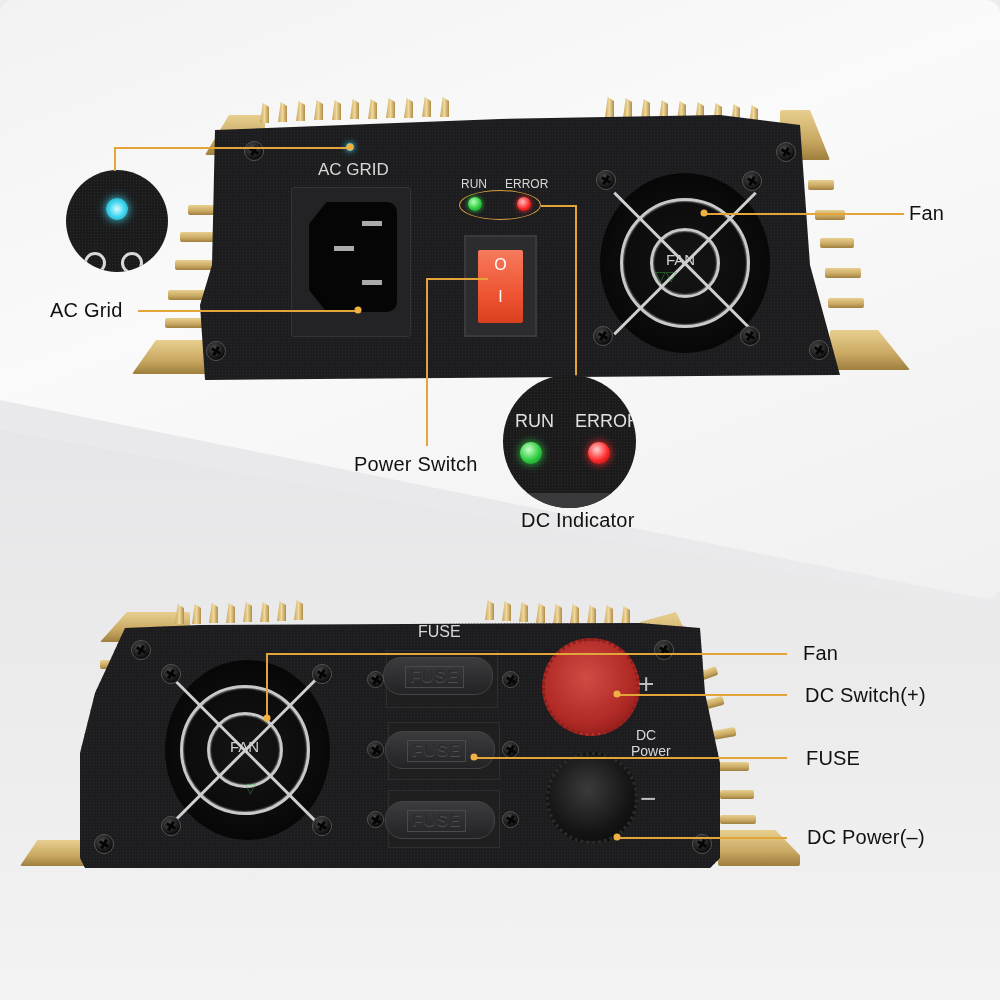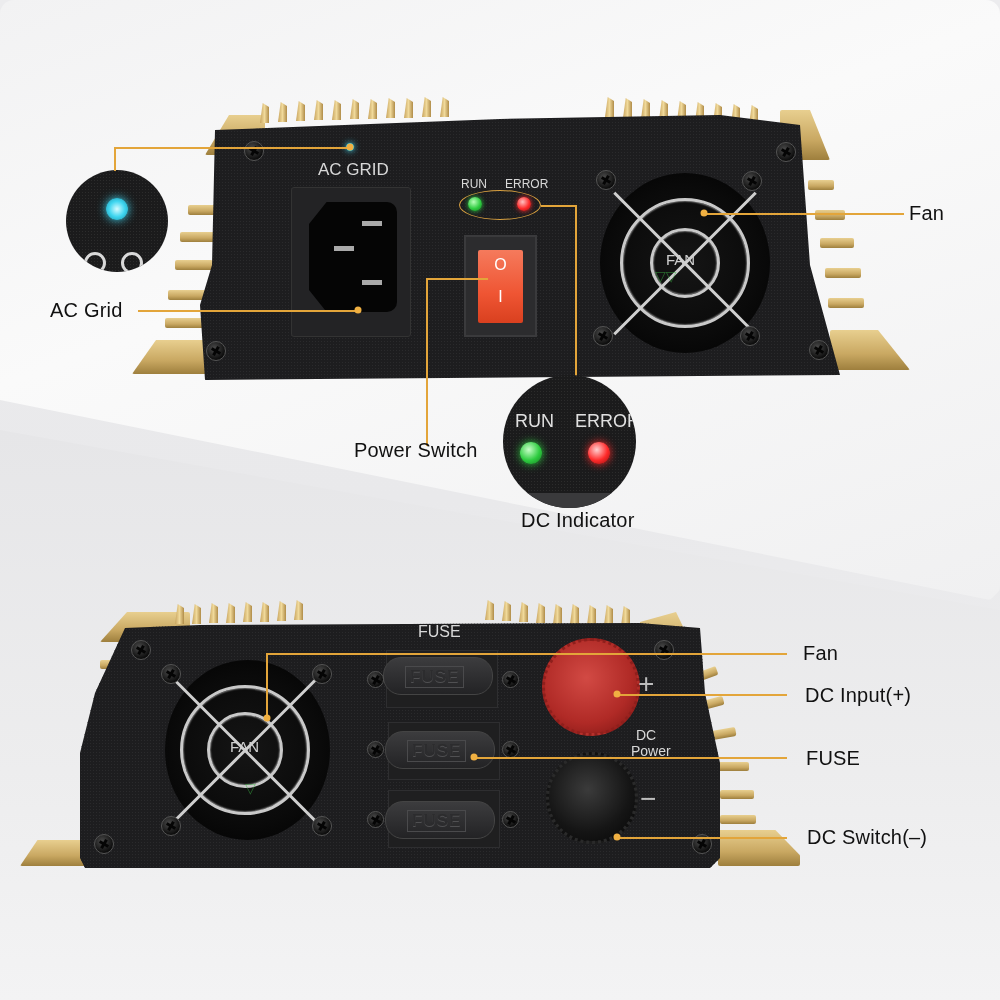--- a/index.html
+++ b/index.html
@@ -181,21 +181,21 @@
   <div class="label" style="left:50px;top:299px;">AC Grid</div>
   <div class="callout-line" style="left:138px;top:310px;width:220px;height:1.5px;"></div>
   <div class="callout-dot" style="left:358px;top:310px;"></div>
 
   <div class="label" style="left:909px;top:202px;">Fan</div>
   <div class="callout-line" style="left:704px;top:213px;width:200px;height:1.5px;"></div>
   <div class="callout-dot" style="left:704px;top:213px;"></div>
 
   <div class="callout-line" style="left:426px;top:278px;width:62px;height:1.5px;"></div>
   <div class="callout-line" style="left:426px;top:278px;width:1.5px;height:168px;"></div>
-  <div class="label" style="left:354px;top:439px;">Power Switch</div>
+  <div class="label" style="left:354px;top:453px;">Power Switch</div>
 
   <div class="callout-line" style="left:541px;top:205px;width:35px;height:1.5px;"></div>
   <div class="callout-line" style="left:575px;top:205px;width:1.5px;height:172px;"></div>
 
 </div>
 
 <div class="zoom-circle" style="left:503px;top:375px;width:133px;height:133px;z-index:2;">
   <div class="panel-text" style="left:12px;top:36px;font-size:18px;color:#e0e0e0;">RUN</div>
   <div class="panel-text" style="left:72px;top:36px;font-size:18px;color:#e0e0e0;">ERROR</div>
   <div class="led" style="left:17px;top:67px;width:22px;height:22px;background:radial-gradient(circle at 40% 35%,#c8ffc8,#2ecc40 55%,#147a20);box-shadow:0 0 8px #2ecc40;"></div>
@@ -298,16 +298,16 @@
   <div class="callout-line" style="left:617px;top:694px;width:170px;height:1.5px;"></div>
   <div class="callout-dot" style="left:617px;top:694px;"></div>
 
   <div class="callout-line" style="left:474px;top:757px;width:313px;height:1.5px;"></div>
   <div class="callout-dot" style="left:474px;top:757px;"></div>
 
   <div class="callout-line" style="left:617px;top:837px;width:170px;height:1.5px;"></div>
   <div class="callout-dot" style="left:617px;top:837px;"></div>
 
   <div class="label" style="left:803px;top:642px;">Fan</div>
-  <div class="label" style="left:805px;top:684px;">DC Input(+)</div>
+  <div class="label" style="left:805px;top:684px;">DC Switch(+)</div>
   <div class="label" style="left:806px;top:747px;">FUSE</div>
-  <div class="label" style="left:807px;top:826px;">DC Switch(–)</div>
+  <div class="label" style="left:807px;top:826px;">DC Power(–)</div>
 </div>
 
 </body></html>

